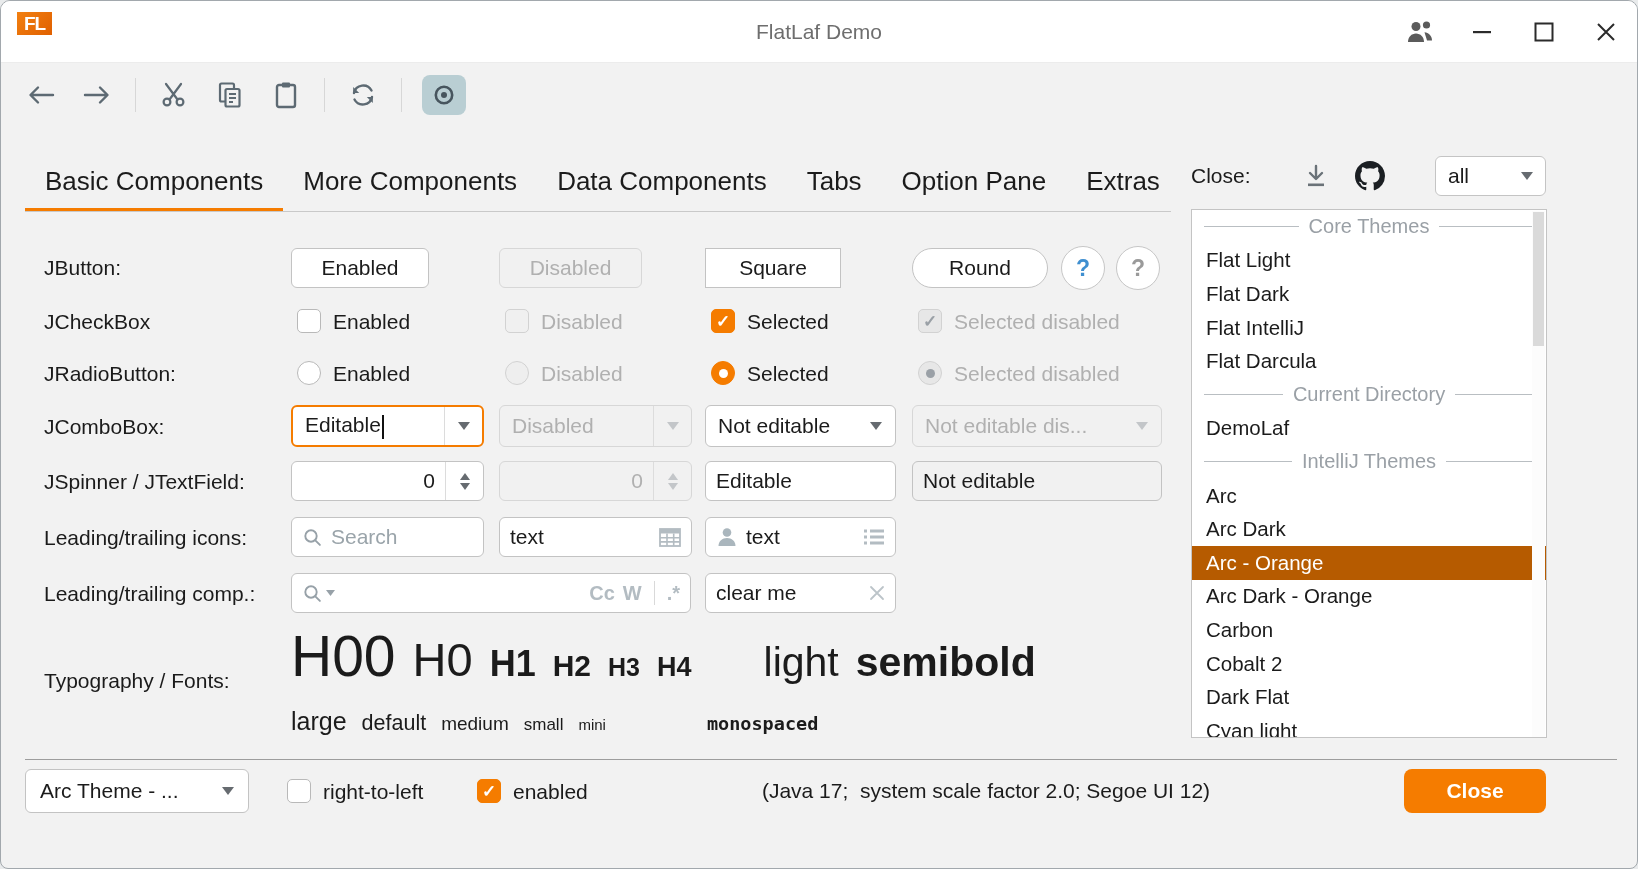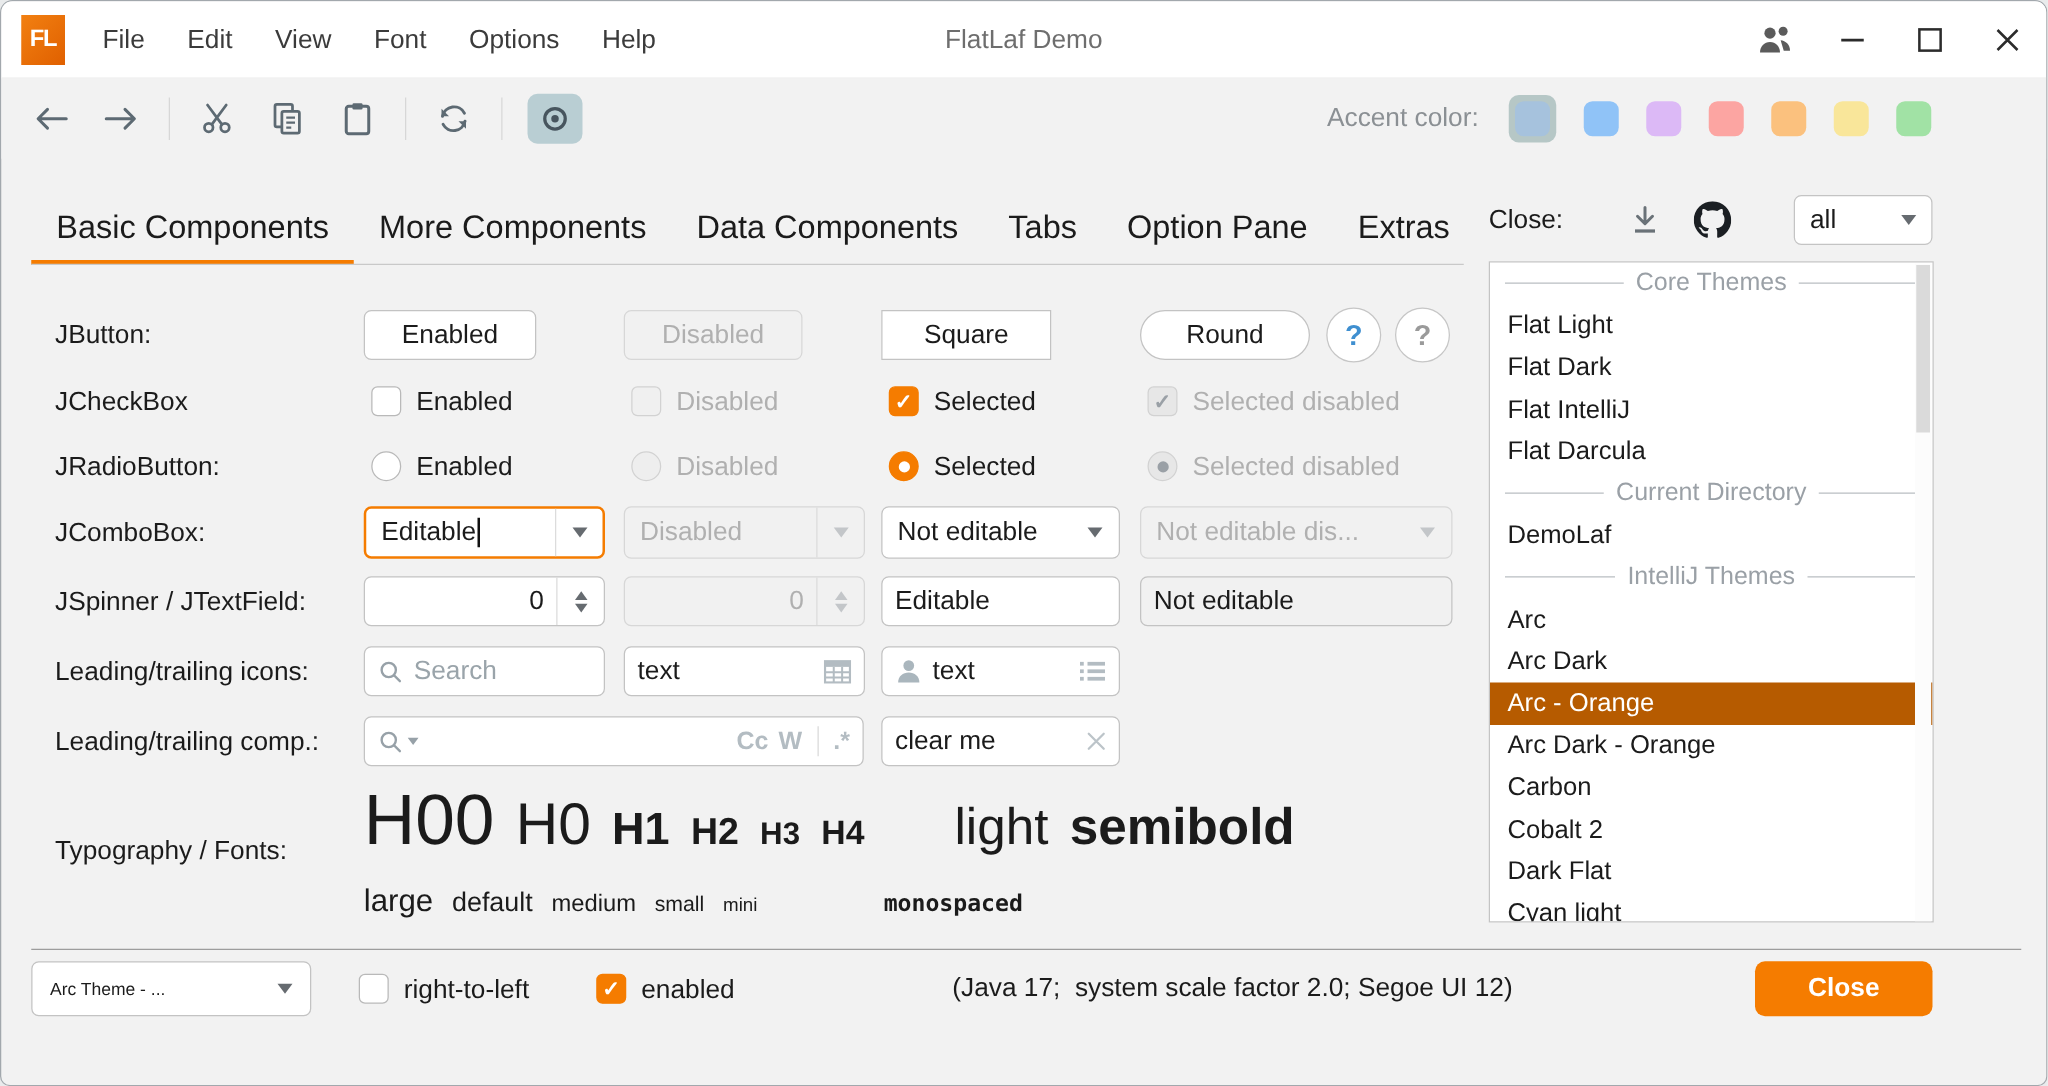--- a/index.html
+++ b/index.html
@@ -2,21 +2,21 @@
 <html><head>
 <meta charset="utf-8">
 <style>
   * { margin:0; padding:0; box-sizing:border-box; }
   html,body { width:1638px; height:869px; background:#e9ebec; font-family:"Liberation Sans",sans-serif; }
   .window{ position:relative; width:1638px; height:869px; background:#f2f2f2; border:1px solid #a2a8ad;
            border-radius:10px 10px 8px 8px; overflow:hidden; }
 
   
   .titlebar{ position:absolute; left:0; top:0; width:100%; height:62px; background:#ffffff; border-bottom:1px solid #ececec; }
-  .logo{ position:absolute; left:16px; top:11px; width:35px; height:40px; background:linear-gradient(135deg,#f28011 0%,#e06000 100%);
+  .logo{ position:absolute; left:16px; top:11px; width:35px; height:23px; background:linear-gradient(135deg,#f28011 0%,#e06000 100%);
          color:#fff; font-weight:bold; display:flex; align-items:center; justify-content:center; font-size:19px; letter-spacing:-1px;}
   .menubar{ position:absolute; left:64px; top:0; height:62px; display:flex; align-items:center; }
   .menu-item{ padding:0 17px; font-size:21px; color:#3b3b3b; height:62px; display:flex; align-items:center; cursor:default;}
   .win-title{ position:absolute; left:0; right:0; top:0; height:62px; display:flex; align-items:center; justify-content:center;
               font-size:21px; color:#6e6e6e; pointer-events:none;}
   .tb-controls{ position:absolute; right:0; top:0; height:62px; display:flex; align-items:center; }
   .tb-btn{ width:62px; height:62px; display:flex; align-items:center; justify-content:center; }
 
   
   .toolbar{ position:absolute; left:0; top:62px; width:100%; height:64px; background:#f2f2f2; display:flex; align-items:center; }
@@ -106,43 +106,35 @@
   .typo-line2{ position:absolute; left:290px; top:706px; width:900px; display:flex; align-items:baseline; gap:15px; color:#1b1b1b; }
   .h00{ font-size:57px; } .h0{ font-size:47px; } .h1{ font-size:36px; font-weight:bold;} .h2{ font-size:30px; font-weight:bold;}
   .h3{ font-size:25px; font-weight:bold;} .h4{ font-size:27px; font-weight:bold;}
   .w-light{ font-size:41px; font-weight:300; margin-left:55px;} .w-semibold{ font-size:41px; font-weight:bold; }
   .t-large{ font-size:25px; } .t-default{ font-size:21.5px; } .t-medium{ font-size:19px; } .t-small{ font-size:17px; } .t-mini{ font-size:15px; }
   .t-mono{ font-family:"DejaVu Sans Mono",monospace; font-size:18.5px; font-weight:bold; margin-left:58px;padding-left:28px; }
 
   
   .bottom-divider{ position:absolute; left:24px; top:758px; width:1592px; height:1px; background:#9d9d9d; }
   .bb-combo{ position:absolute; left:24px; top:768px; width:224px; height:44px; background:#fff; border:1px solid #c3c3c3; border-radius:6px;
-             display:flex; align-items:center; padding:0 14px; font-size:14px; color:#1b1b1b; }
+             display:flex; align-items:center; padding:0 14px; font-size:21px; color:#1b1b1b; }
   .bb-combo .cbo-arrow{ margin-left:auto; }
   .status{ position:absolute; left:700px; top:768px; width:570px; height:44px; display:flex; align-items:center; justify-content:center;
            font-size:21px; color:#1b1b1b; white-space:pre; }
   .close-btn{ position:absolute; left:1403px; top:768px; width:142px; height:44px; background:#f57c00; border-radius:8px; border:none;
               color:#fff; font-size:21px; font-weight:bold; display:flex; align-items:center; justify-content:center; }
   svg{ display:block; }
 </style>
 </head>
 <body>
 
 <div class="window">
 
   <div class="titlebar">
     <div class="logo">FL</div>
-    <div class="menubar">
-      <div class="menu-item">File</div>
-      <div class="menu-item">Edit</div>
-      <div class="menu-item">View</div>
-      <div class="menu-item">Font</div>
-      <div class="menu-item">Options</div>
-      <div class="menu-item">Help</div>
-    </div>
     <div class="win-title">FlatLaf Demo</div>
     <div class="tb-controls">
       <div class="tb-btn">
         <svg width="30" height="24" viewBox="0 0 30 24">
             <circle cx="11" cy="6.5" r="4.5" fill="#5b5b5b"></circle>
             <path d="M3 22c0-5 3.5-8.5 8-8.5s8 3.5 8 8.5z" fill="#5b5b5b"></path>
             <circle cx="21.5" cy="5" r="3.6" fill="#5b5b5b"></circle>
             <path d="M19.5 12.2c4 .4 7.5 3.4 7.5 8.3h-5" fill="#5b5b5b"></path>
           </svg>
       </div>
@@ -206,32 +198,20 @@
             <path d="M23.8 22v-6h-6z" fill="#5d6a73"></path>
           </svg>
       </div>
       <div class="tool-sep"></div>
       <div class="tool-btn toggled">
         <svg width="26" height="26" viewBox="0 0 26 26">
             <circle cx="13" cy="13" r="8.2" fill="none" stroke="#47555e" stroke-width="2.6"></circle>
             <circle cx="13" cy="13" r="3" fill="#47555e"></circle>
           </svg>
       </div>
-    </div>
-    <div class="accent" style="top:0;">
-      <span class="accent-label">Accent color:</span>
-      <span class="swatch-sel-ring">
-        <span class="swatch" style="background: rgb(166, 194, 221);"></span>
-      </span>
-      <span class="swatch" style="background: rgb(144, 195, 247);"></span>
-      <span class="swatch" style="background: rgb(220, 185, 246);"></span>
-      <span class="swatch" style="background: rgb(252, 165, 162);"></span>
-      <span class="swatch" style="background: rgb(251, 193, 126);"></span>
-      <span class="swatch" style="background: rgb(249, 230, 154);"></span>
-      <span class="swatch" style="background: rgb(161, 226, 165);"></span>
     </div>
   </div>
 
   <div class="tabsrow">
     <div class="tab active">Basic Components</div>
     <div class="tab">More Components</div>
     <div class="tab">Data Components</div>
     <div class="tab">Tabs</div>
     <div class="tab">Option Pane</div>
     <div class="tab">Extras</div>

